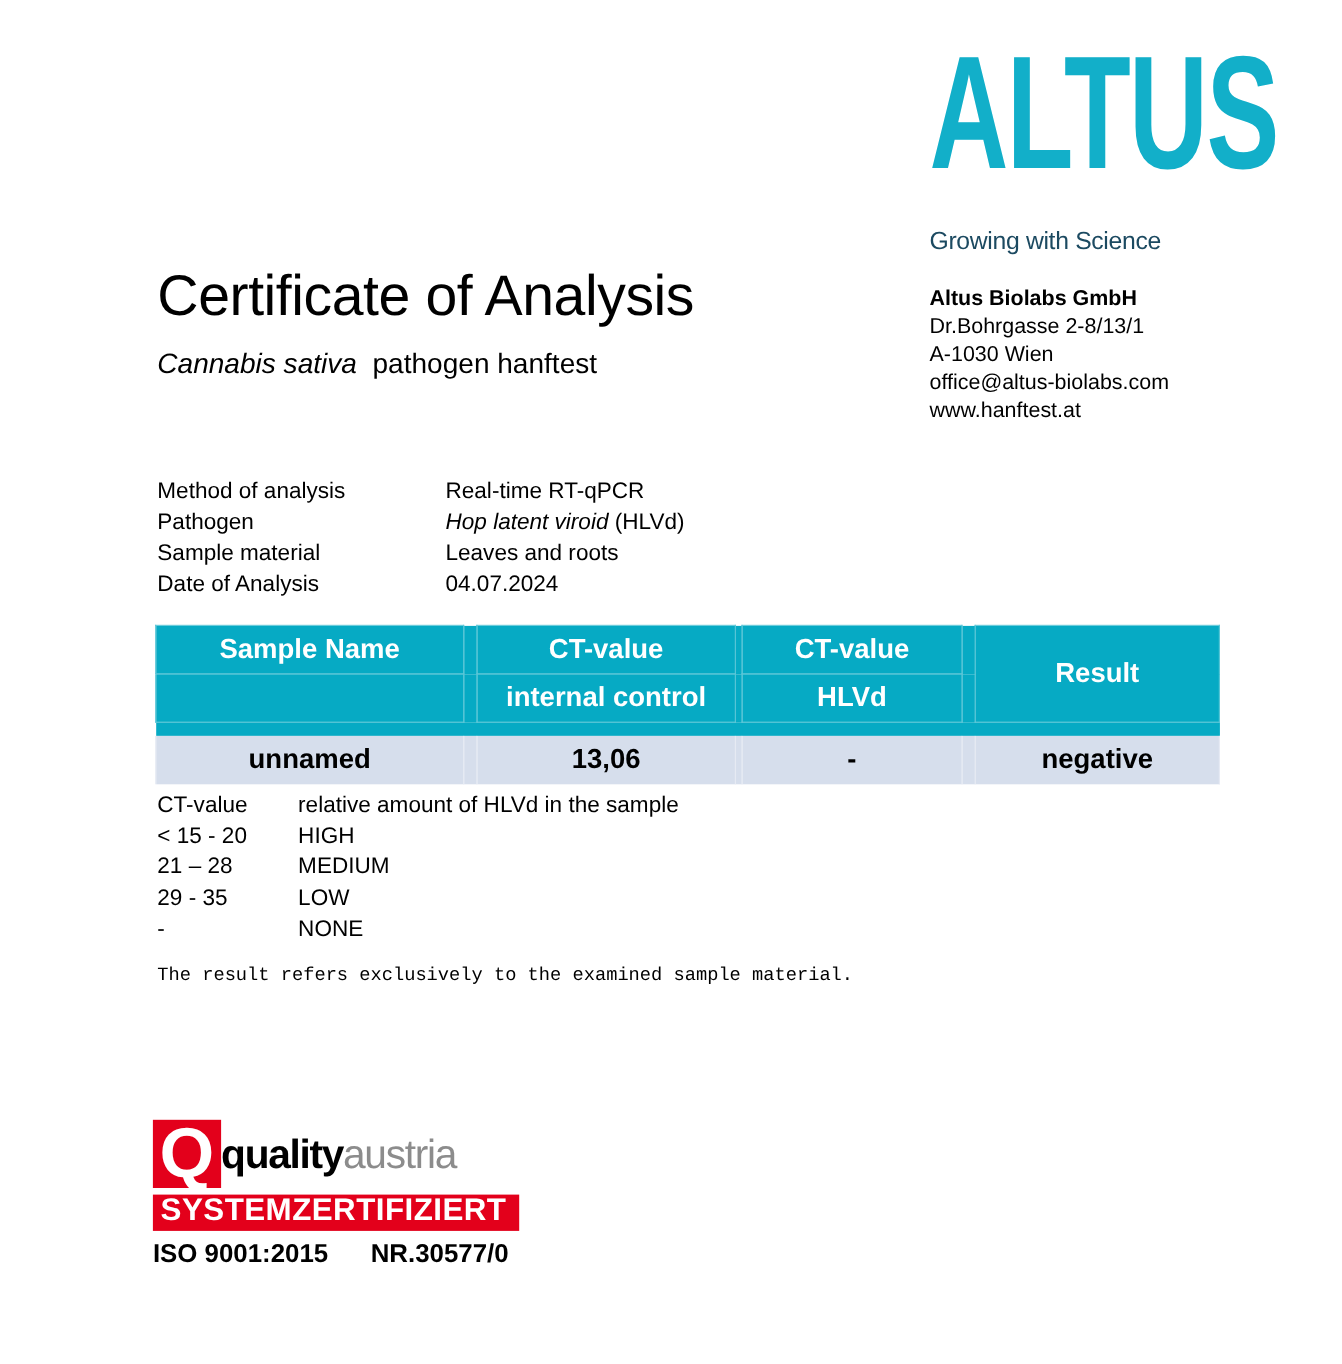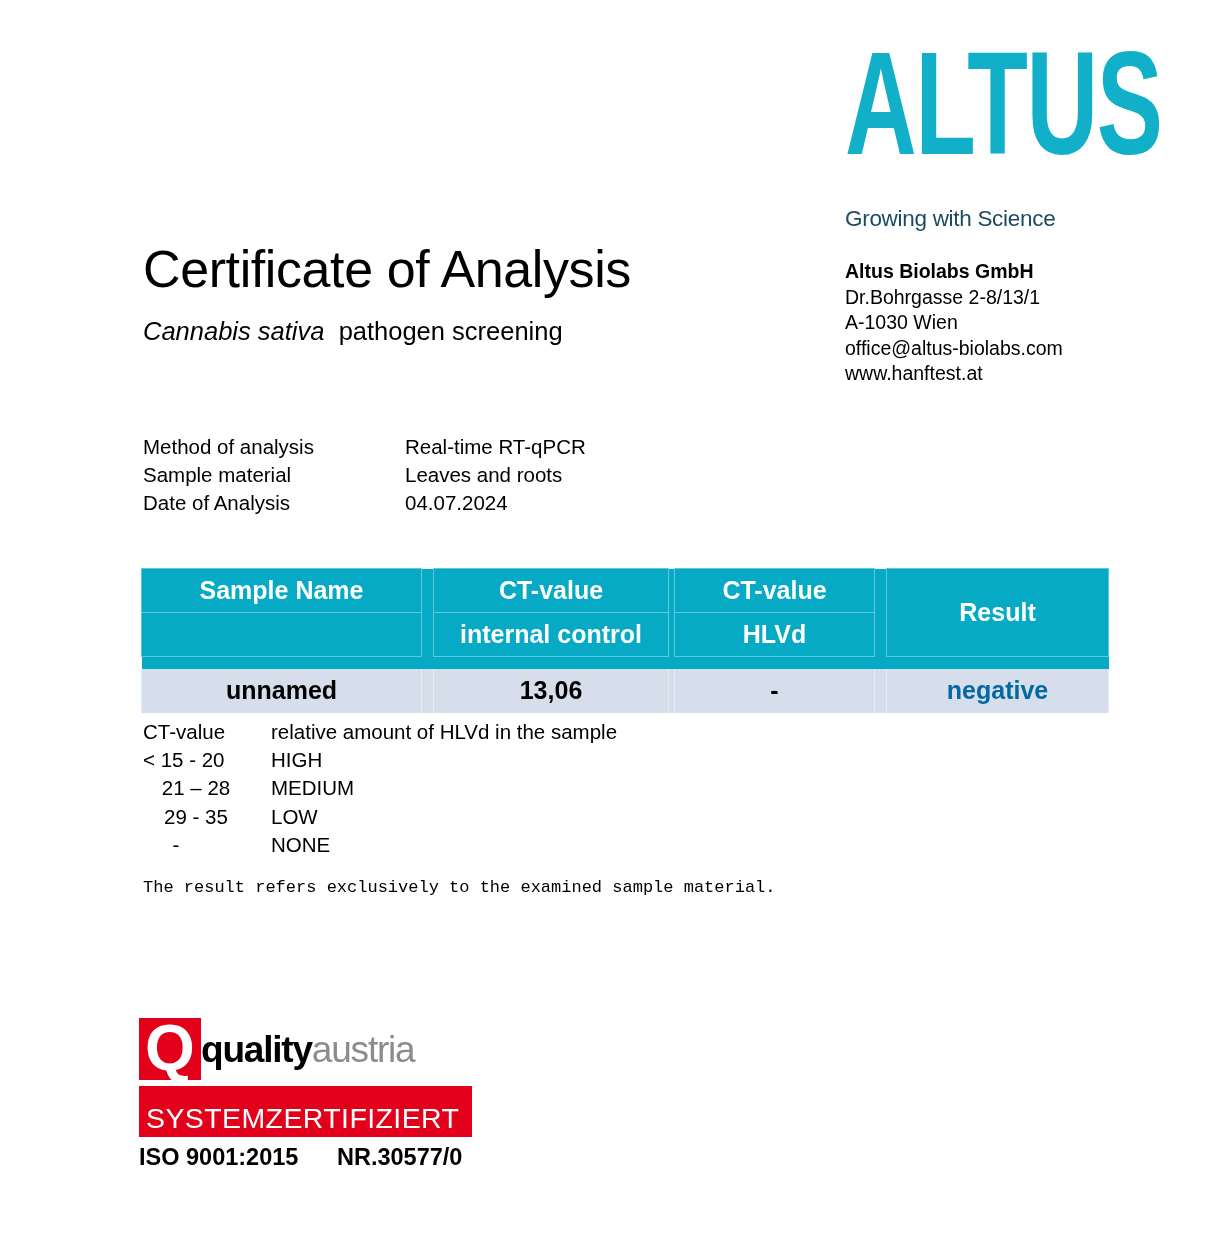--- a/index.html
+++ b/index.html
@@ -125,34 +125,34 @@
   tr.drow td {
     height: 44px;
     background: #D6DEEC;
     font-weight: bold;
     font-size: 25px;
     text-align: center;
     vertical-align: middle;
     border-left: 1px solid #E7ECF4;
     border-right: 1px solid #E7ECF4;
   }
-  td.res-pos { color: #0369a1; }
+  td.res-pos { color: #000000; }
 
   
   #legend-block {
     position: absolute;
     left: 143px; top: 718px;
     font-size: 20.5px;
     line-height: 28.2px;
   }
   #legend-block .lg-row { display: flex; white-space: nowrap; }
   #legend-block .lg-range {
     width: 128px; flex: none; text-align: left;
   }
-  #legend-block .lg-row.ralign .lg-range { text-align: center; padding-right: 22px; }
+  #legend-block .lg-row.ralign .lg-range { text-align: left; padding-right: 22px; }
 
   #disclaimer {
     position: absolute;
     left: 143px; top: 878px;
     font-size: 17px;
     font-family: Liberation Mono, monospace;
   }
 
   
   #qa-logo {
@@ -182,24 +182,24 @@
     letter-spacing: -1.2px;
     white-space: nowrap;
     line-height: 1;
   }
   #qa-name .q-bold { font-weight: bold; color: #000000; }
   #qa-name .q-light { font-weight: normal; color: #8C8C8C; }
   #qa-bar {
     margin-top: 6px;
     background: #E3001B;
     color: #ffffff;
-    font-weight: normal;
+    font-weight: bold;
     font-size: 28.5px;
     letter-spacing: 0.4px;
-    padding: 18px 7px 4px 7px;
+    padding: 0 7px 4px 7px;
     width: 333px;
     white-space: nowrap;
     line-height: 1.02;
   }
   #qa-bottom {
     margin-top: 7px;
     display: flex;
     font-weight: bold;
     font-size: 23.5px;
     width: 333px;
@@ -222,27 +222,31 @@
   <div class="company-name">Altus Biolabs GmbH</div>
   <div>Dr.Bohrgasse 2-8/13/1</div>
   <div>A-1030 Wien</div>
   <div>office@altus-biolabs.com</div>
   <div>www.hanftest.at</div>
 </div>
 
 <div id="doc-title">Certificate of Analysis</div>
 <div id="doc-subtitle">
   <span class="sci">Cannabis sativa</span>&nbsp;
-  <span>pathogen screening</span>
+  <span>pathogen hanftest</span>
 </div>
 
 <div id="meta-block">
   <div class="meta-row">
     <span class="meta-label">Method of analysis</span>
     <span class="meta-value"><span>Real-time RT-qPCR</span></span>
+  </div>
+  <div class="meta-row">
+    <span class="meta-label">Pathogen</span>
+    <span class="meta-value"><span class="sci">Hop latent viroid</span><span> (HLVd)</span></span>
   </div>
   <div class="meta-row">
     <span class="meta-label">Sample material</span>
     <span class="meta-value"><span>Leaves and roots</span></span>
   </div>
   <div class="meta-row">
     <span class="meta-label">Date of Analysis</span>
     <span class="meta-value"><span>04.07.2024</span></span>
   </div>
 </div>

